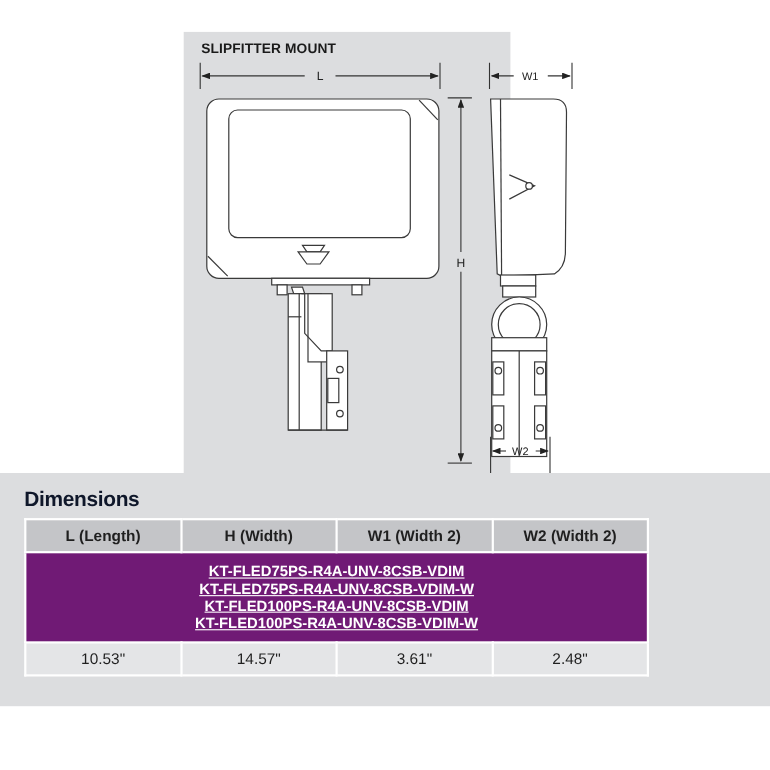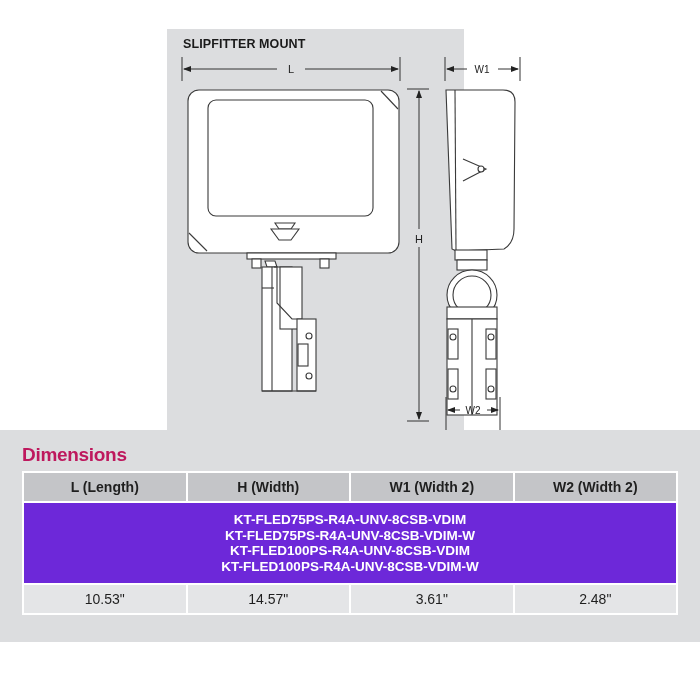--- a/index.html
+++ b/index.html
@@ -1,25 +1,25 @@
 <!DOCTYPE html>
 <html><head>
 <meta charset="utf-8">
 <style>
   html, body { margin:0; padding:0; background:#ffffff; }
   body { width:700px; height:700px; position:relative; overflow:hidden; font-family:"Liberation Sans", sans-serif; }
   .top-panel { position:absolute; left:167px; top:29px; width:297px; height:401px; background:#dcdddf; }
   .mount-title { position:absolute; left:16px; top:8px; font-size:12.5px; font-weight:bold; color:#1a1a1a; letter-spacing:0.1px; }
   .diagram-svg { position:absolute; left:0; top:0; }
   .bottom-panel { position:absolute; left:0; top:430px; width:700px; height:212px; background:#dcdddf; }
-  .dims-title { position:absolute; left:22px; top:14px; font-size:19px; font-weight:bold; color:#be185d; letter-spacing:-0.3px; }
-  table.dims { position:absolute; left:22px; top:41px; width:656px; border-collapse:collapse; table-layout:fixed; }
+  .dims-title { position:absolute; left:22px; top:14px; font-size:19px; font-weight:bold; color:#0f172a; letter-spacing:-0.3px; }
+  table.dims { position:absolute; left:22px; top:41px; width:568px; border-collapse:collapse; table-layout:fixed; }
   table.dims td, table.dims th { border:2px solid #ffffff; text-align:center; padding:0; }
   table.dims th { background:#c4c5c8; height:28px; font-size:14px; font-weight:bold; color:#1f1f1f; }
-  table.dims td.models { background:#6d28d9; color:#ffffff; font-weight:bold; font-size:13.5px; line-height:15.5px; height:80px; }
+  table.dims td.models { background:#701a75; color:#ffffff; font-weight:bold; font-size:13.5px; line-height:15.5px; height:80px;text-decoration:underline; }
   table.dims td.val { background:#e4e5e7; height:28px; font-size:14px; color:#1f1f1f; }
   .model-line { display:block; }
 </style>
 </head>
 <body>
 
 <div class="top-panel">
   <div class="mount-title">SLIPFITTER MOUNT</div>
 
   <svg class="diagram-svg" width="365" height="401" viewBox="0 0 365 401">

